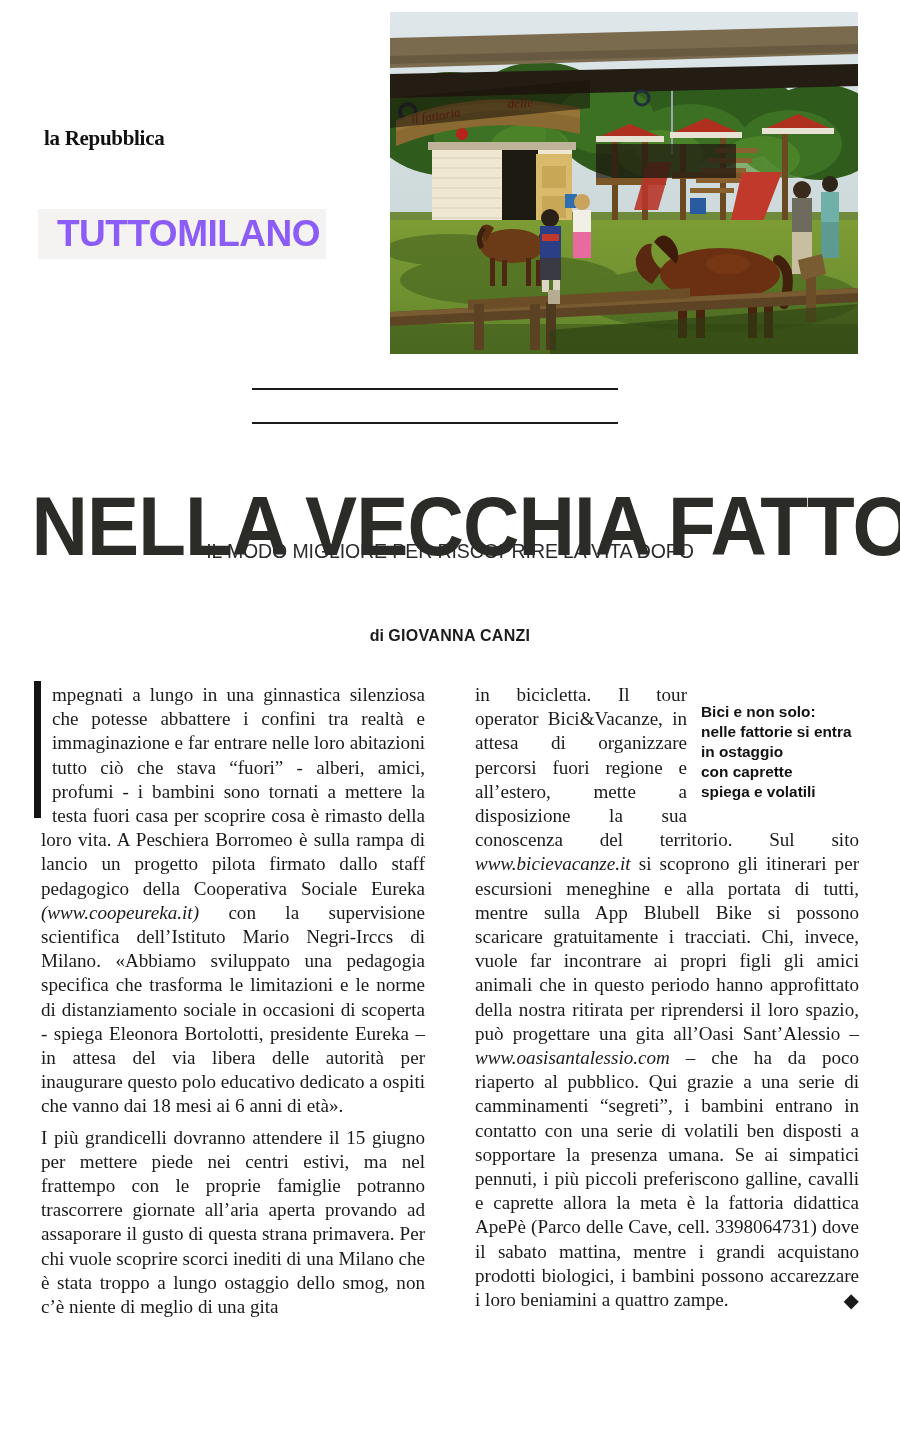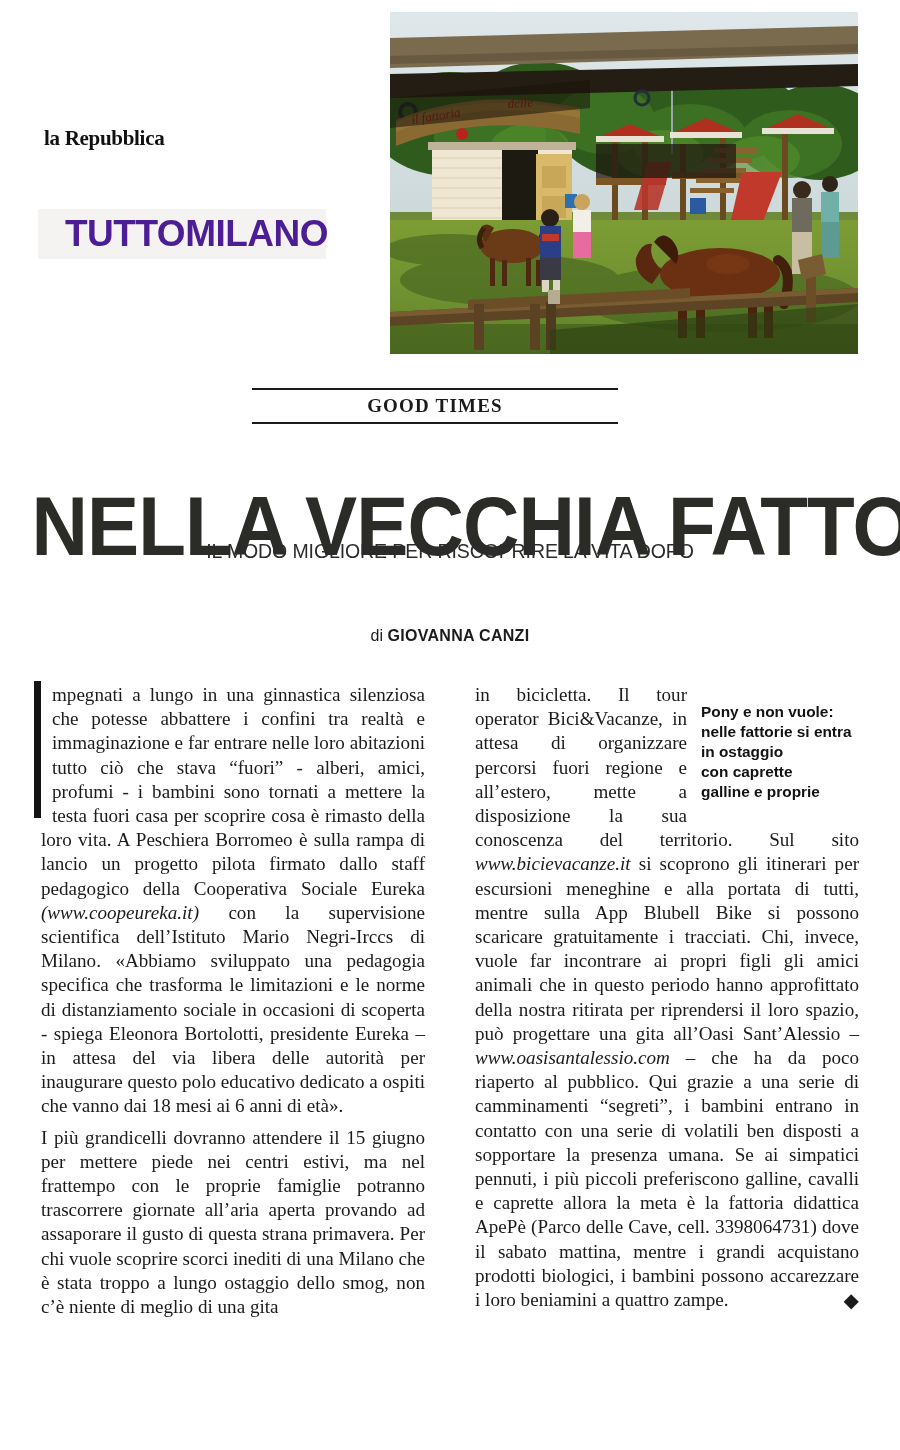--- a/index.html
+++ b/index.html
@@ -38,22 +38,22 @@
     height: 50px;
     background: #f4f3f1;
     display: flex;
     align-items: center;
   }
   #section-badge-label {
     font-family: "Liberation Sans", sans-serif;
     font-weight: bold;
     font-size: 37px;
     letter-spacing: -0.5px;
-    color: #4c1d95;
-    padding-left: 27px;
+    color: #8b5cf6;
+    padding-left: 19px;
   }
 
   
   #lead-photo {
     position: absolute;
     left: 390px;
     top: 12px;
     width: 468px;
     height: 342px;
     overflow: hidden;
@@ -131,21 +131,21 @@
   #byline {
     position: absolute;
     left: 0;
     right: 0;
     top: 627px;
     text-align: center;
     font-family: "Liberation Sans", sans-serif;
     font-size: 16px;
     color: #1c1c1c;
   }
-  #byline .by-prefix { font-weight: normal; }
+  #byline .by-prefix { font-weight: bold; }
   #byline .by-name { font-weight: bold; letter-spacing: 0.3px; }
 
   
   #body-columns {
     position: absolute;
     left: 34px;
     top: 676px;
     width: 832px;
     height: 726px;
   }
@@ -391,21 +391,20 @@
       <path d="M408 248 L432 242 L436 262 L412 268 Z" fill="#7a5c33"></path>
       <rect x="158" y="278" width="12" height="14" fill="#b6ac92"></rect>
     </g>
 
     <path d="M160 318 L468 292 L468 342 L160 342 Z" fill="#2b3d12" opacity="0.6"></path>
   </svg>
 </div>
 
 <div id="kicker-band">
   <div id="kicker-rule-top"></div>
-  <div id="kicker-label">GOOD TIMES</div>
   <div id="kicker-rule-bottom"></div>
 </div>
 
 <h1 id="headline">NELLA VECCHIA FATTORIA</h1>
 
 <div id="deck">
   <div>IL MODO MIGLIORE PER RISCOPRIRE LA VITA DOPO</div>
 </div>
 
 <div id="byline"><span class="by-prefix">di </span><span class="by-name">GIOVANNA CANZI</span></div>
@@ -413,22 +412,22 @@
 <div id="body-columns">
 
   <div class="col" id="col-left">
     <div id="dropcap-bar"></div>
     <p><span>mpegnati a lungo in una ginnastica silenziosa che potesse abbattere i confini tra realtà e immaginazione e far entrare nelle loro abitazioni tutto ciò che stava “fuori” - alberi, amici, profumi - i bambini sono tornati a mettere la testa fuori casa per scoprire cosa è rimasto della loro vita. A Peschiera Borromeo è sulla rampa di lancio un progetto pilota firmato dallo staff pedagogico della Cooperativa Sociale Eureka </span><span class="ital">(www.coopeureka.it)</span><span> con la supervisione scientifica dell’Istituto Mario Negri-Irccs di Milano. «Abbiamo sviluppato una pedagogia specifica che trasforma le limitazioni e le norme di distanziamento sociale in occasioni di scoperta - spiega Eleonora Bortolotti, presidente Eureka – in attesa del via libera delle autorità per inaugurare questo polo educativo dedicato a ospiti che vanno dai 18 mesi ai 6 anni di età».</span></p>
     <p>I più grandicelli dovranno attendere il 15 giugno per mettere piede nei centri estivi, ma nel frattempo con le proprie famiglie potranno trascorrere giornate all’aria aperta provando ad assaporare il gusto di questa strana primavera. Per chi vuole scoprire scorci inediti di una Milano che è stata troppo a lungo ostaggio dello smog, non c’è niente di meglio di una gita</p>
   </div>
 
   <div class="col" id="col-right">
     <div id="photo-caption">
-      <span>Pony e non vuole:</span>
+      <span>Bici e non solo:</span>
       <span>nelle fattorie si entra</span>
       <span>in ostaggio</span>
       <span>con caprette</span>
-      <span>galline e proprie</span>
+      <span>spiega e volatili</span>
     </div>
     <p><span>in bicicletta. Il tour operator Bici&amp;Vacanze, in attesa di organizzare percorsi fuori regione e all’estero, mette a disposizione la sua conoscenza del territorio. Sul sito </span><span class="ital">www.bicievacanze.it</span><span> si scoprono gli itinerari per escursioni meneghine e alla portata di tutti, mentre sulla App Blubell Bike si possono scaricare gratuitamente i tracciati. Chi, invece, vuole far incontrare ai propri figli gli amici animali che in questo periodo hanno approfittato della nostra ritirata per riprendersi il loro spazio, può progettare una gita all’Oasi Sant’Alessio – </span><span class="ital">www.oasisantalessio.com</span><span> – che ha da poco riaperto al pubblico. Qui grazie a una serie di camminamenti “segreti”, i bambini entrano in contatto con una serie di volatili ben disposti a sopportare la presenza umana. Se ai simpatici pennuti, i più piccoli preferiscono galline, cavalli e caprette allora la meta è la fattoria didattica ApePè (Parco delle Cave, cell. 3398064731) dove il sabato mattina, mentre i grandi acquistano prodotti biologici, i bambini possono accarezzare i loro beniamini a quattro zampe.</span><span id="end-mark">◆</span></p>
   </div>
 
 </div>
 
 </body></html>

